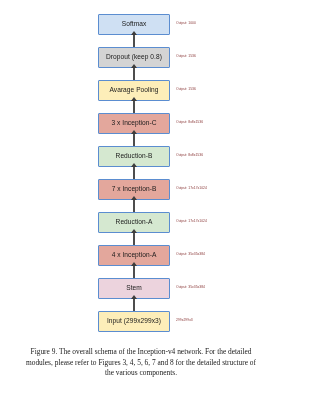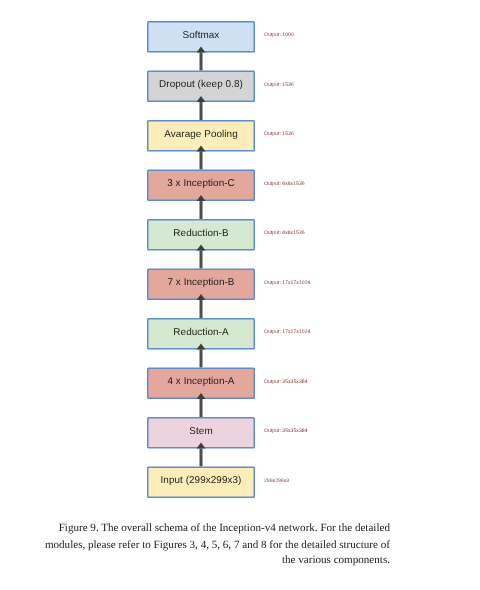--- a/index.html
+++ b/index.html
@@ -93,21 +93,21 @@
 
   .caption {
     position: absolute;
     left: 22px;
     top: 347px;
     width: 238px;
     font-family: "Liberation Serif", serif;
     font-size: 7.4px;
     line-height: 10.6px;
     color: #1a1a1a;
-    text-align: right;
+    text-align: center;
   }
 </style>
 </head>
 <body>
 
 <div id="figure">
   <div class="flow">
       <div class="row">
         <div class="box softmax">Softmax</div>
         <div class="outlabel">Output: 1000</div>

